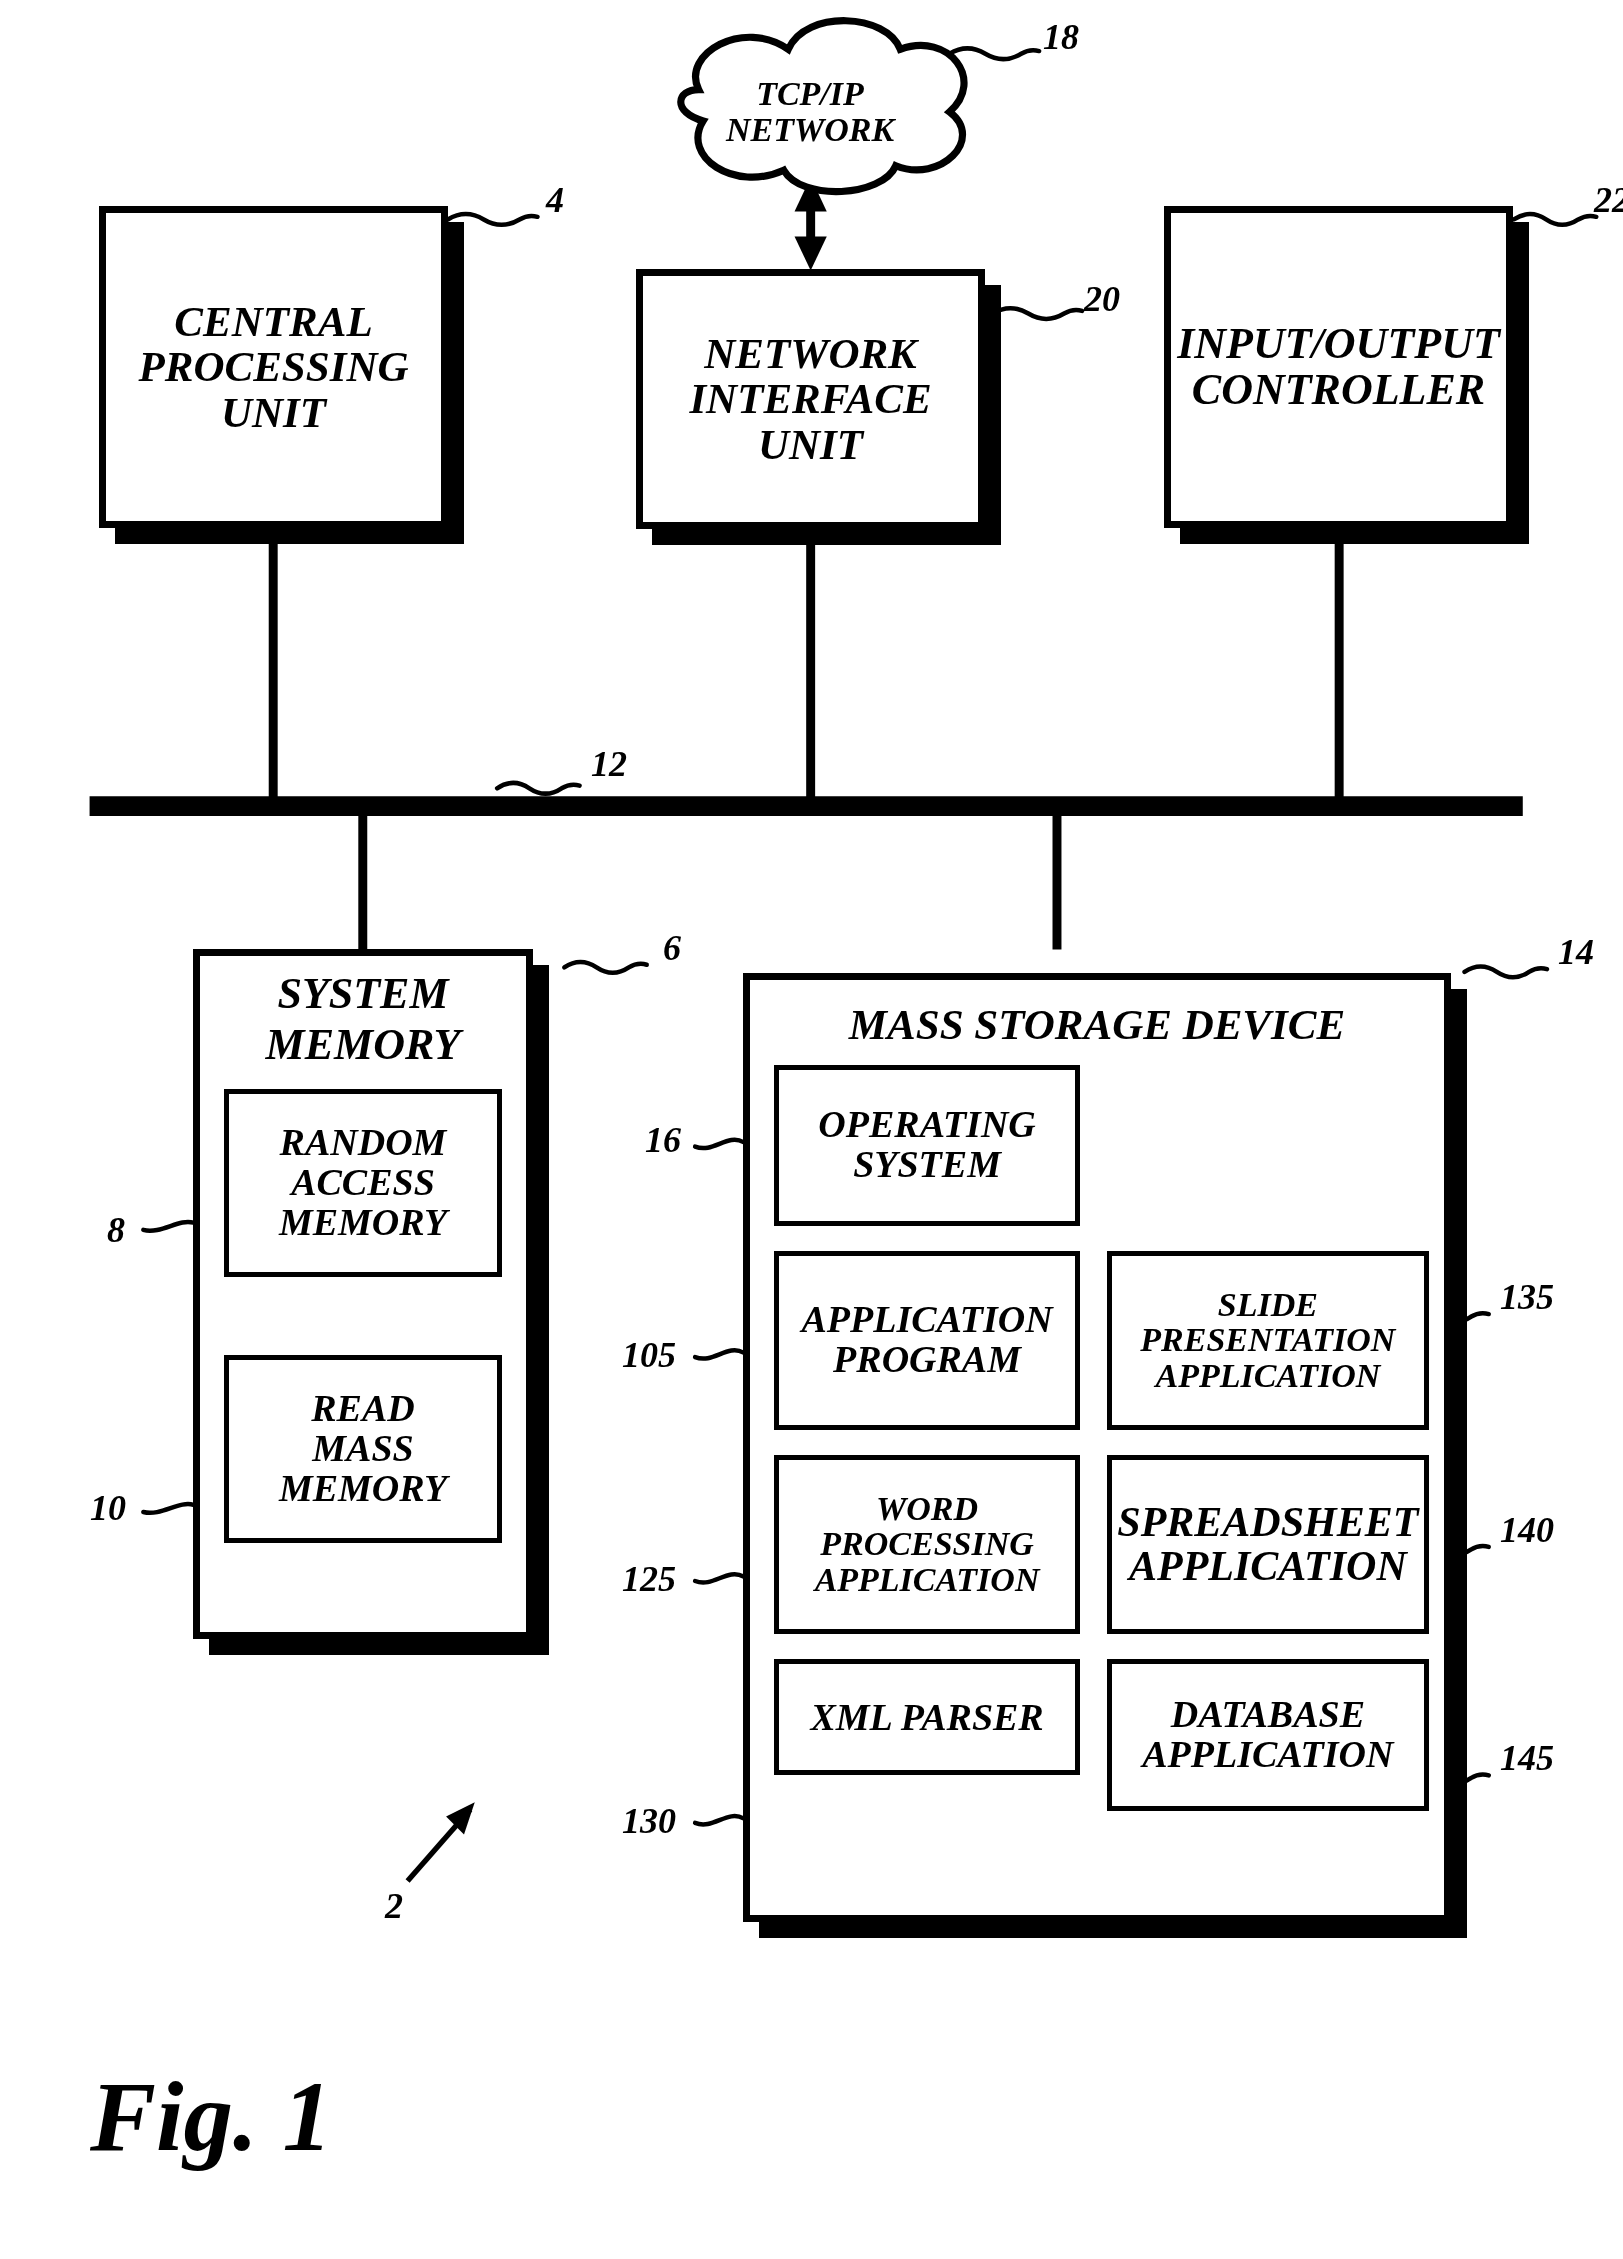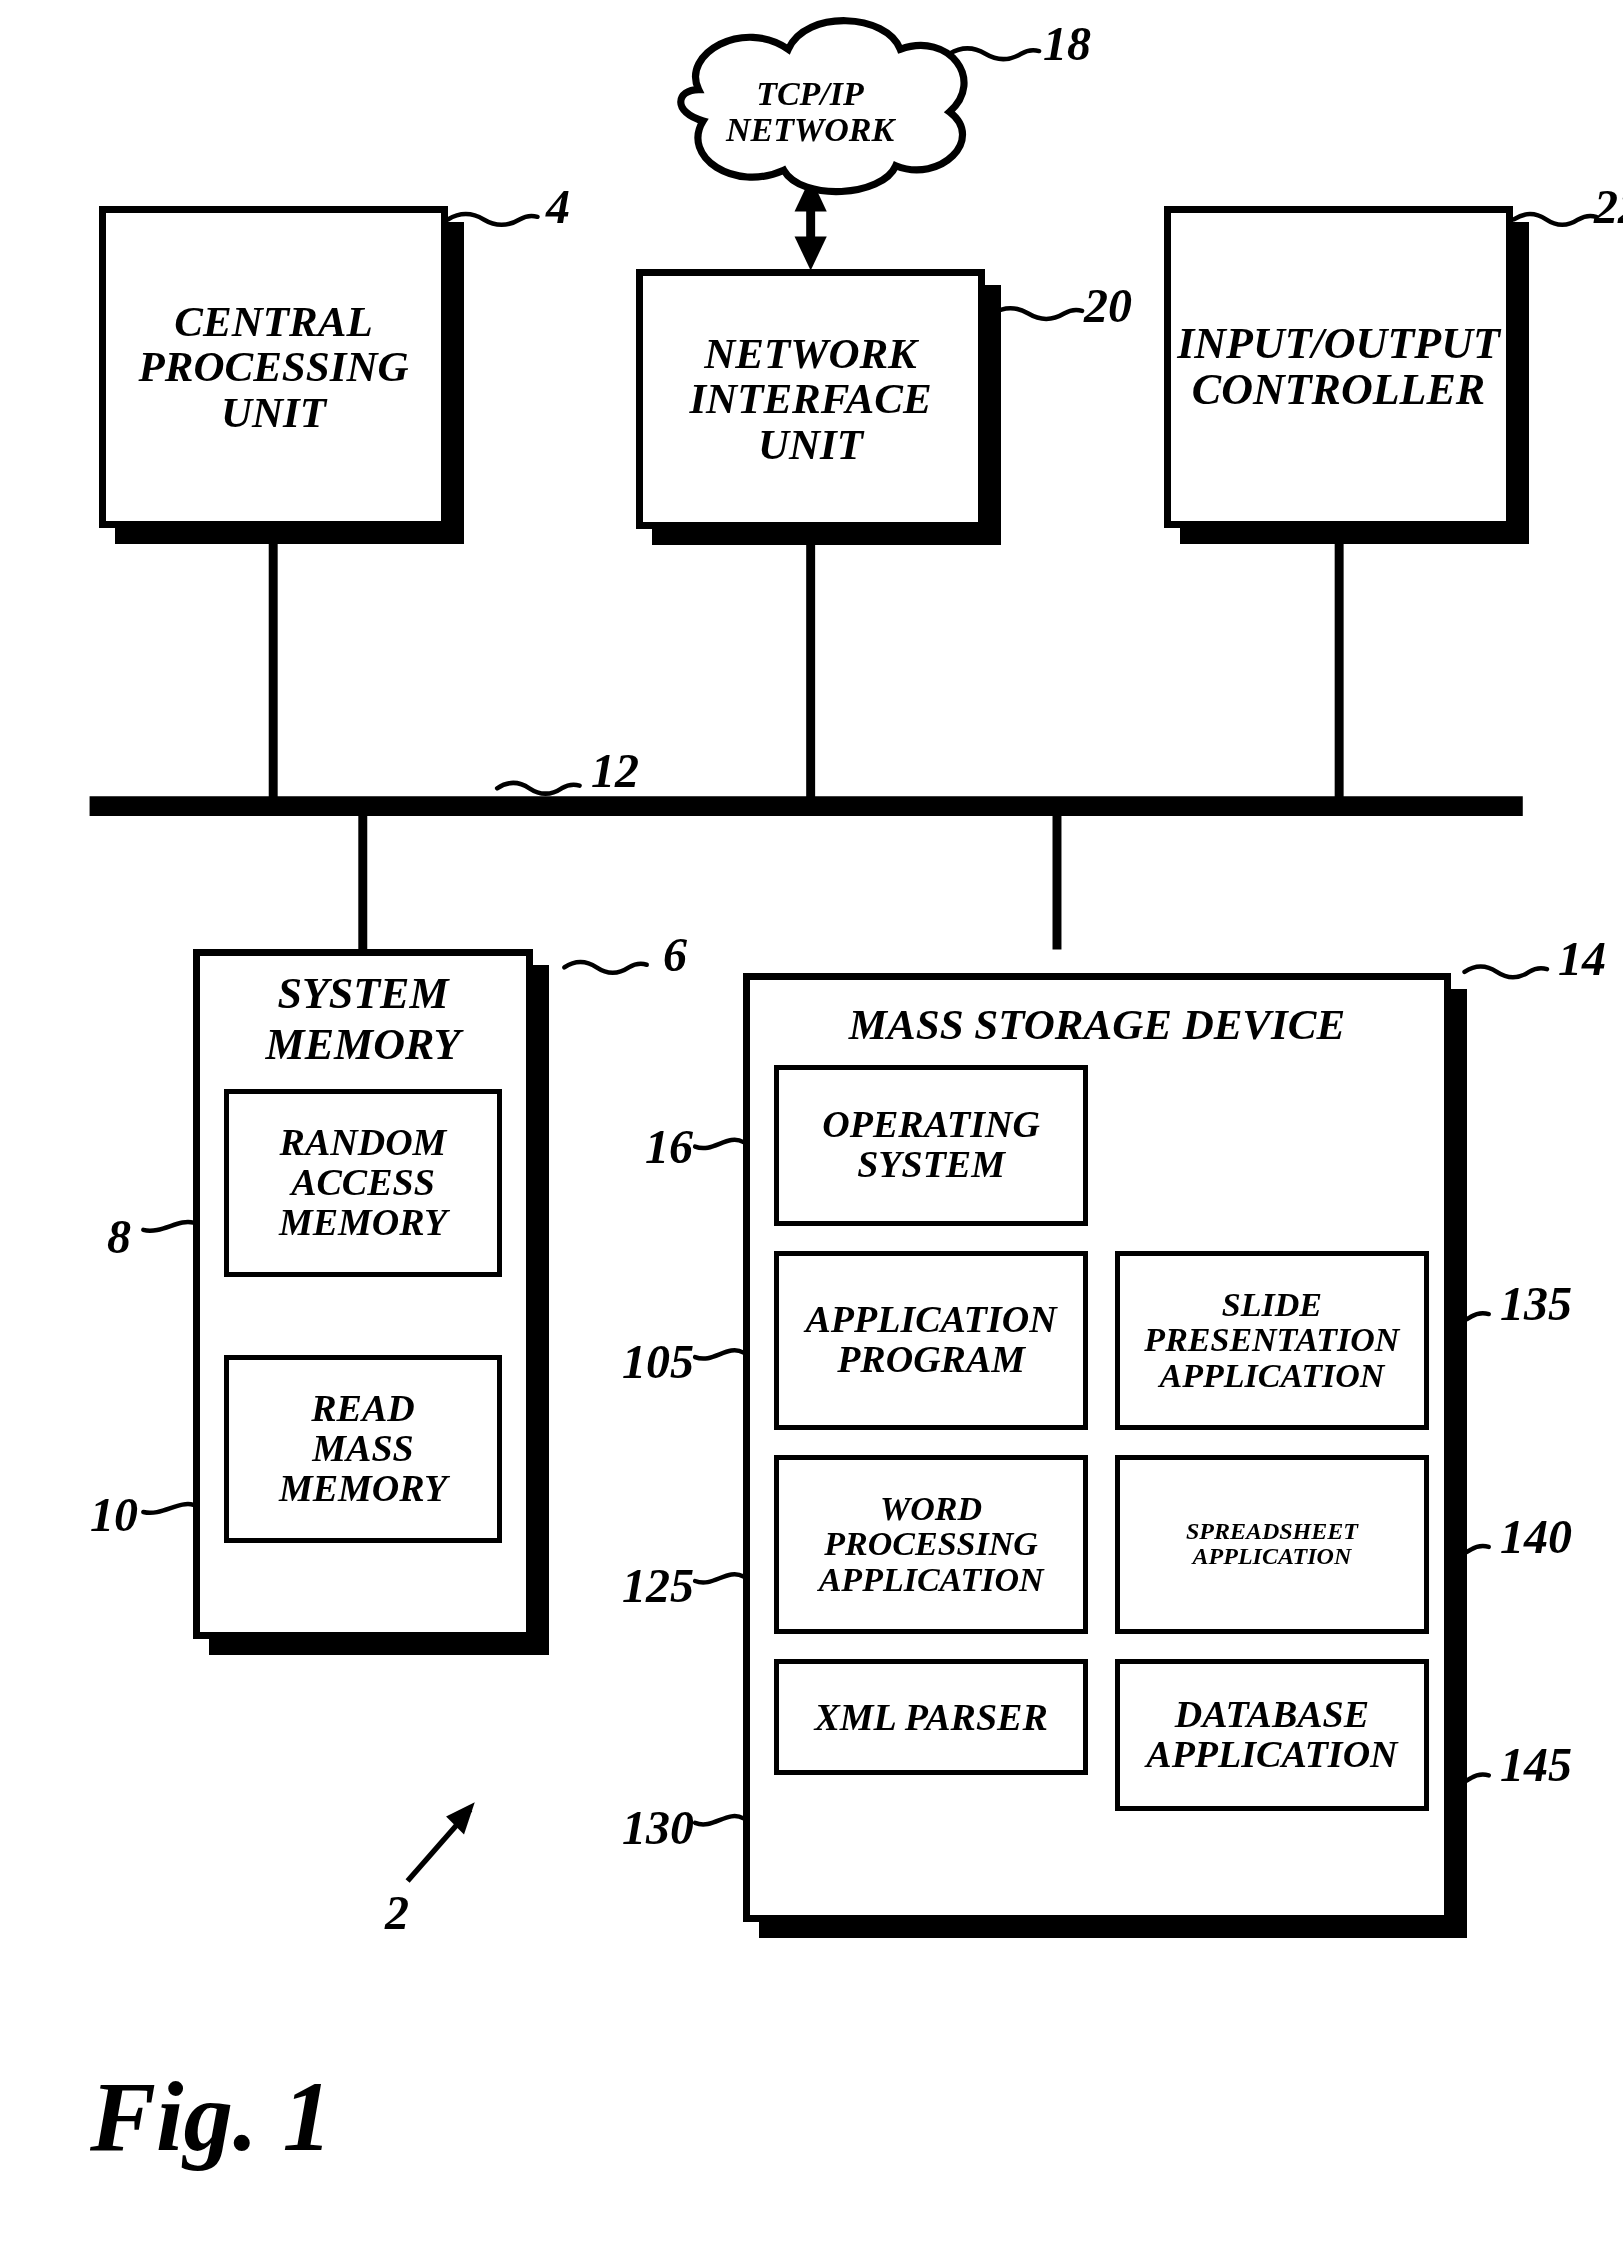--- a/index.html
+++ b/index.html
@@ -32,21 +32,21 @@
     box-sizing: border-box;
     display: flex;
     align-items: center;
     justify-content: center;
     text-align: center;
     padding: 5.4px;
   }
   .label-num {
     font-style: italic;
     font-weight: bold;
-    font-size: 48px;
+    font-size: 36px;
     position: absolute;
   }
   .multi {
     display: flex;
     flex-direction: column;
     align-items: center;
     line-height: 1.05;
   }
   .txt { font-size: 43px; }
   .txt-s { font-size: 44px; }
@@ -209,21 +209,21 @@
     </div>
 
     <div class="inner-box" style="height:179px;">
       <div class="multi" style="font-size:34px;">
         <span>WORD</span>
         <span>PROCESSING</span>
         <span>APPLICATION</span>
       </div>
     </div>
     <div class="inner-box" style="height:179px;">
-      <div class="multi" style="font-size:24px;">
+      <div class="multi" style="font-size:42px;">
         <span>SPREADSHEET</span>
         <span>APPLICATION</span>
       </div>
     </div>
 
     <div class="inner-box" style="height:116px;">
       <div class="inner-txt">XML PARSER</div>
     </div>
     <div class="inner-box" style="height:152px;">
       <div class="multi inner-txt">

